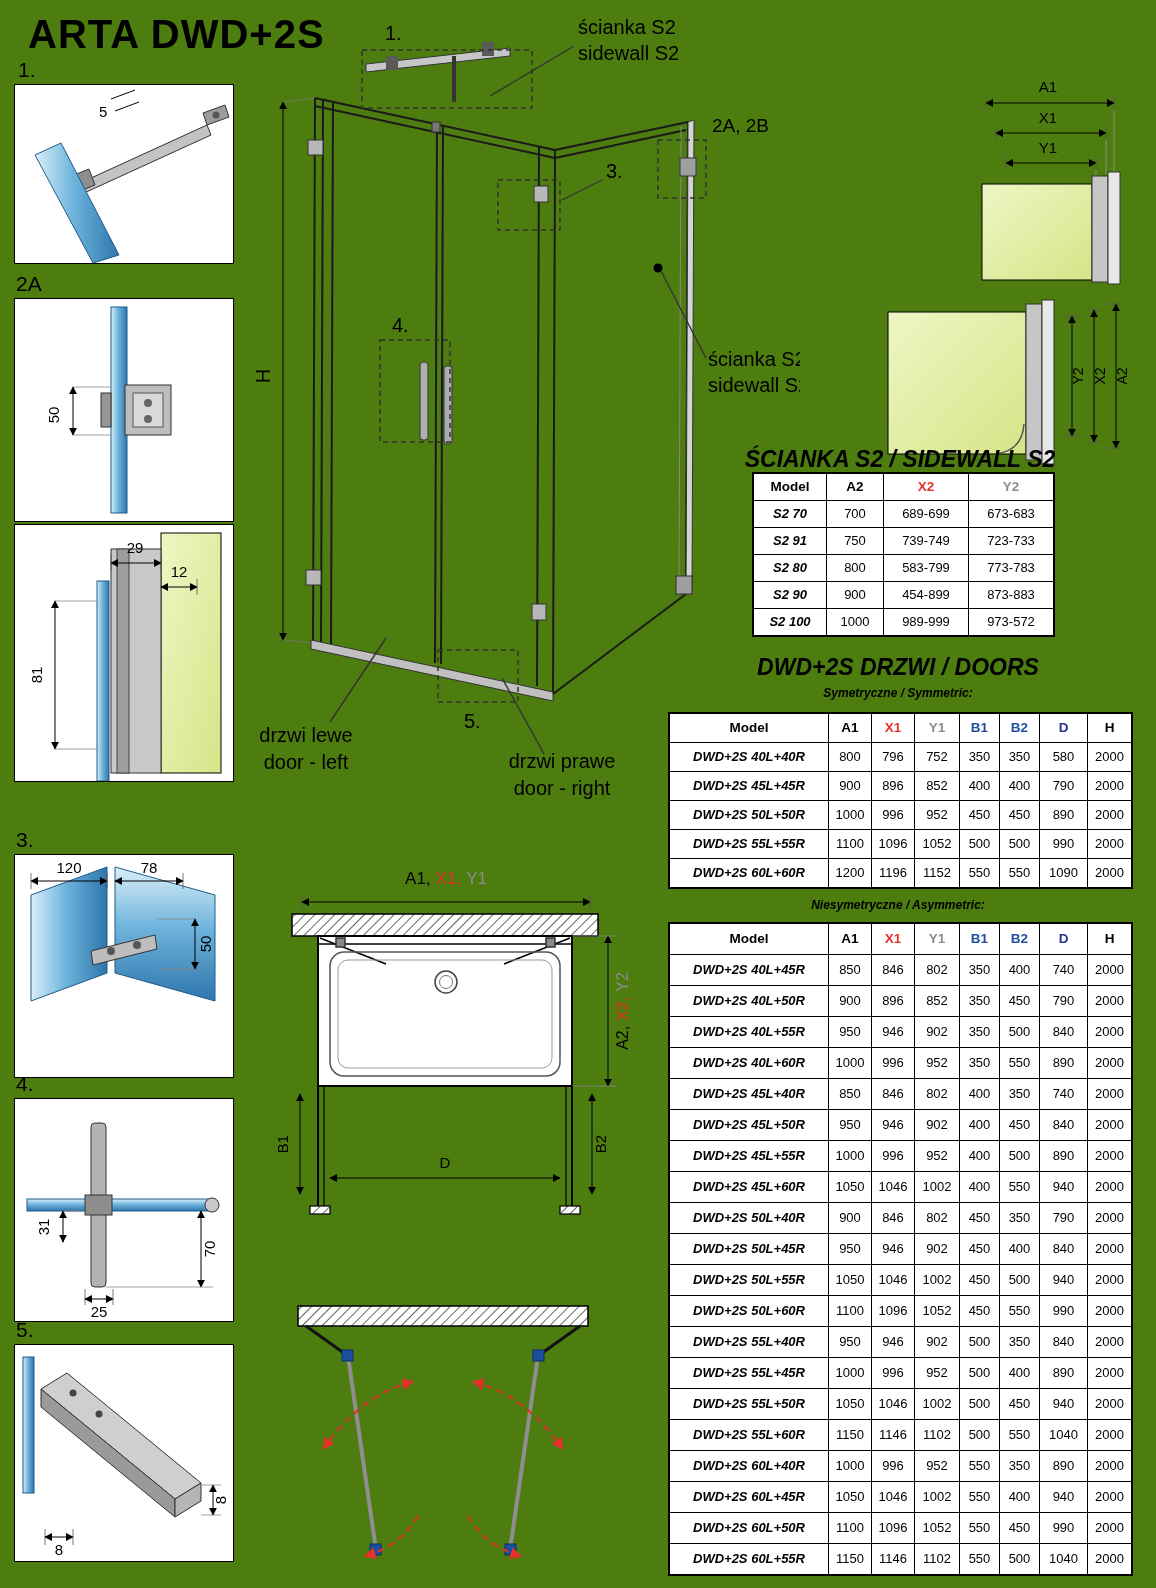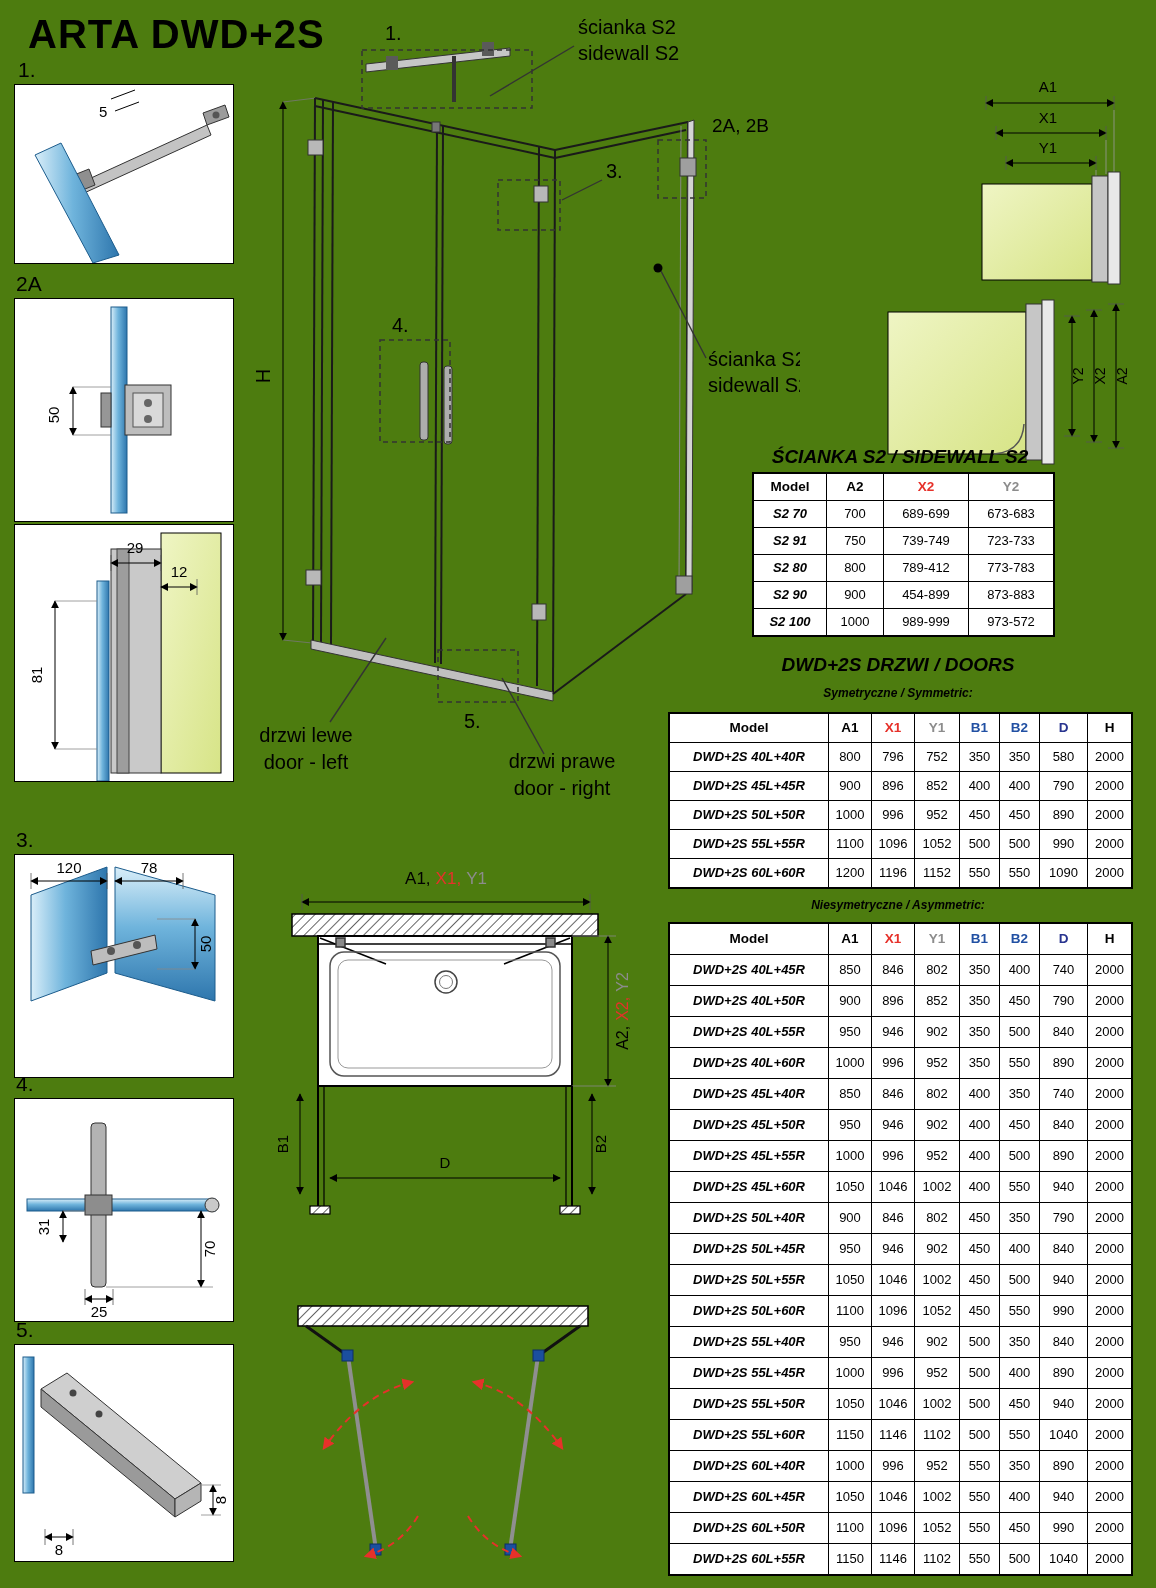--- a/index.html
+++ b/index.html
@@ -5,21 +5,21 @@
   html,body{margin:0;padding:0;background:#fff;}
   .page{position:relative;width:1156px;height:1588px;background:#4d7c0f;overflow:hidden;
         font-family:"Liberation Sans","DejaVu Sans",sans-serif;color:#000;}
   .title{position:absolute;left:28px;top:12px;font-size:40px;font-weight:bold;letter-spacing:1px;}
   .detail-label{position:absolute;font-size:21px;}
   .dbox{position:absolute;border:1.6px solid #000;background:#fff;}
   .dbox svg{display:block;width:100%;height:100%;}
   svg text{font-family:"Liberation Sans","DejaVu Sans",sans-serif;fill:#000;}
   .abs{position:absolute;}
   .tbl-title{position:absolute;text-align:center;font-weight:bold;font-style:italic;}
-  .t-big{font-size:19px;}
+  .t-big{font-size:23px;}
   .t-sub{font-size:12px;}
   table.spec{position:absolute;border-collapse:collapse;border:2px solid #000;background:#fff;table-layout:fixed;}
   .spec th,.spec td{border:1px solid #000;text-align:center;vertical-align:middle;padding:0 1px;line-height:1.05;overflow:hidden;}
   .spec th{font-weight:bold;font-size:13.5px;}
   .spec td{font-size:13px;}
   .spec td.c0{font-weight:bold;font-style:italic;margin-top:24px;}
   .spec th.c2{color:#e6312a;}
   .spec th.c3{color:#8c8c8c;}
   .spec th.c4,.spec th.c5{color:#2150a3;}
   .spec th.c6{color:#28348f;}
@@ -456,21 +456,21 @@
         </tr>
         <tr>
           <td class="c0">S2 91</td>
           <td class="c1">750</td>
           <td class="c2">739-749</td>
           <td class="c3">723-733</td>
         </tr>
         <tr>
           <td class="c0">S2 80</td>
           <td class="c1">800</td>
-          <td class="c2">789-412</td>
+          <td class="c2">583-799</td>
           <td class="c3">773-783</td>
         </tr>
         <tr>
           <td class="c0">S2 90</td>
           <td class="c1">900</td>
           <td class="c2">454-899</td>
           <td class="c3">873-883</td>
         </tr>
         <tr>
           <td class="c0">S2 100</td>

